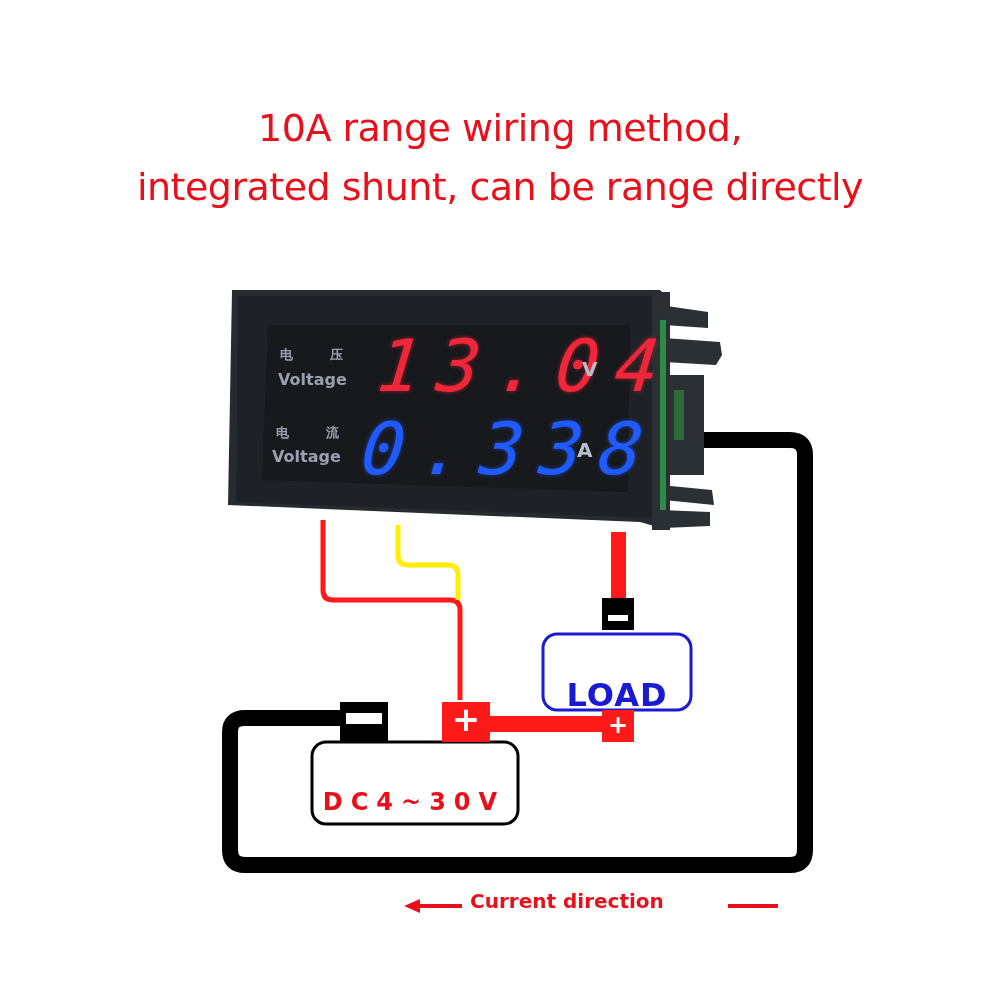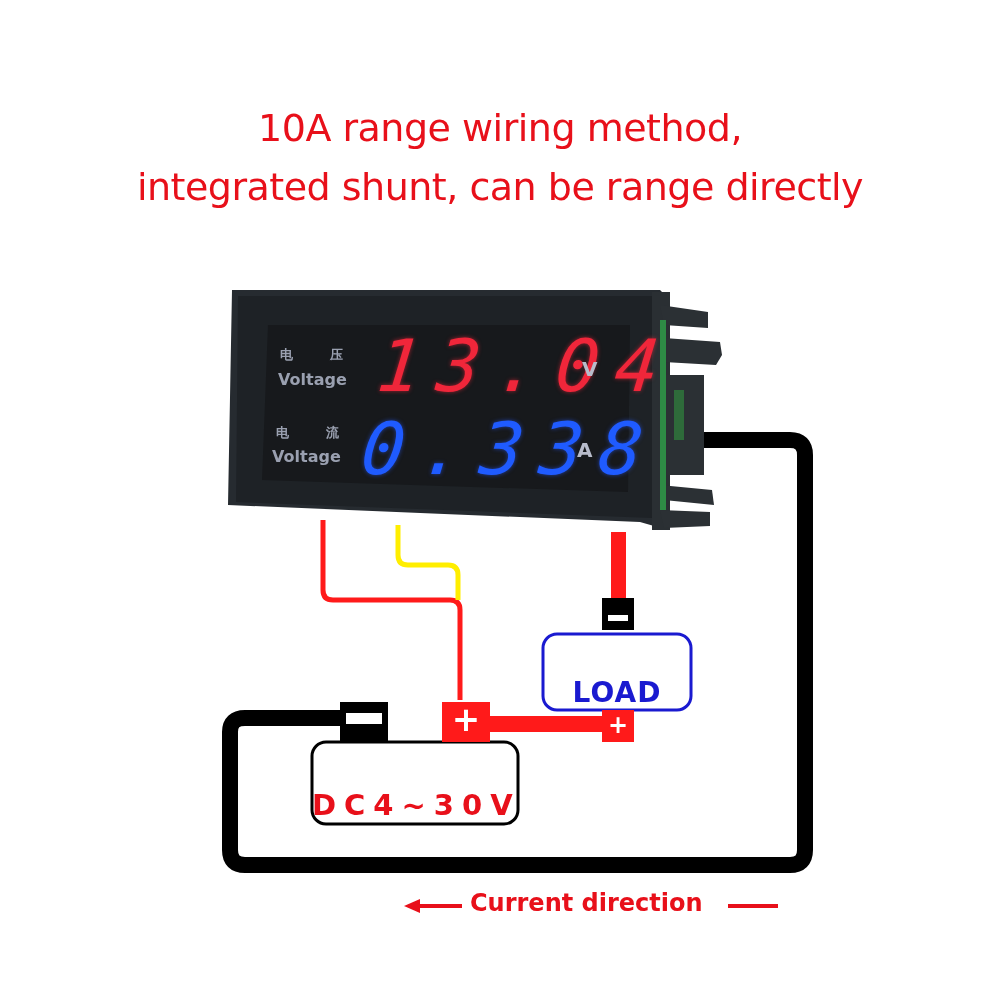--- a/index.html
+++ b/index.html
@@ -9,23 +9,23 @@
   .title.l2 { top: 165px; }
   svg.diagram { position: absolute; left: 0; top: 0; }
   .meter-label { position: absolute; color: #9aa0b0; font-family: "DejaVu Sans", sans-serif; font-weight: bold; }
   .cn { font-size: 13px; }
   .en { font-size: 16px; }
   .unit { position: absolute; color: #b8bccb; font-family: "DejaVu Sans", sans-serif; font-weight: bold; font-size: 20px; }
   .seg { position: absolute; font-family: "DejaVu Sans Mono", monospace; font-style: italic; font-size: 72px; letter-spacing: 16px; line-height: 1; transform: skewX(-6deg); }
   .seg.v { color: #f0263a; text-shadow: 0 0 4px rgba(255,40,60,0.6); }
   .seg.a { color: #1f5bff; text-shadow: 0 0 4px rgba(40,90,255,0.6); }
   .box-label { position: absolute; font-family: "DejaVu Sans", sans-serif; font-weight: bold; }
-  .load-label { left: 543px; top: 676px; width: 148px; text-align: center; color: #1a1ad0; font-size: 28px; letter-spacing: 1px; }
-  .dc-label { left: 312px; top: 788px; width: 204px; text-align: center; color: #e8101a; font-size: 29px; letter-spacing: 8px; }
-  .current-dir { position: absolute; left: 470px; top: 889px; color: #e8101a; font-family: "DejaVu Sans", sans-serif; font-size: 24px; font-weight: bold; }
+  .load-label { left: 543px; top: 676px; width: 148px; text-align: center; color: #1a1ad0; font-size: 32px; letter-spacing: 1px; }
+  .dc-label { left: 312px; top: 788px; width: 204px; text-align: center; color: #e8101a; font-size: 24px; letter-spacing: 8px; }
+  .current-dir { position: absolute; left: 470px; top: 889px; color: #e8101a; font-family: "DejaVu Sans", sans-serif; font-size: 20px; font-weight: bold; }
   .pm { position: absolute; color: #fff; font-family: "DejaVu Sans", sans-serif; font-weight: bold; text-align: center; line-height: 1; }
 </style>
 </head>
 <body>
 
 <div class="title l1">10A range wiring method,</div>
 <div class="title l2">integrated shunt, can be range directly</div>
 
 <svg class="diagram" width="1000" height="1000" viewBox="0 0 1000 1000">
 

